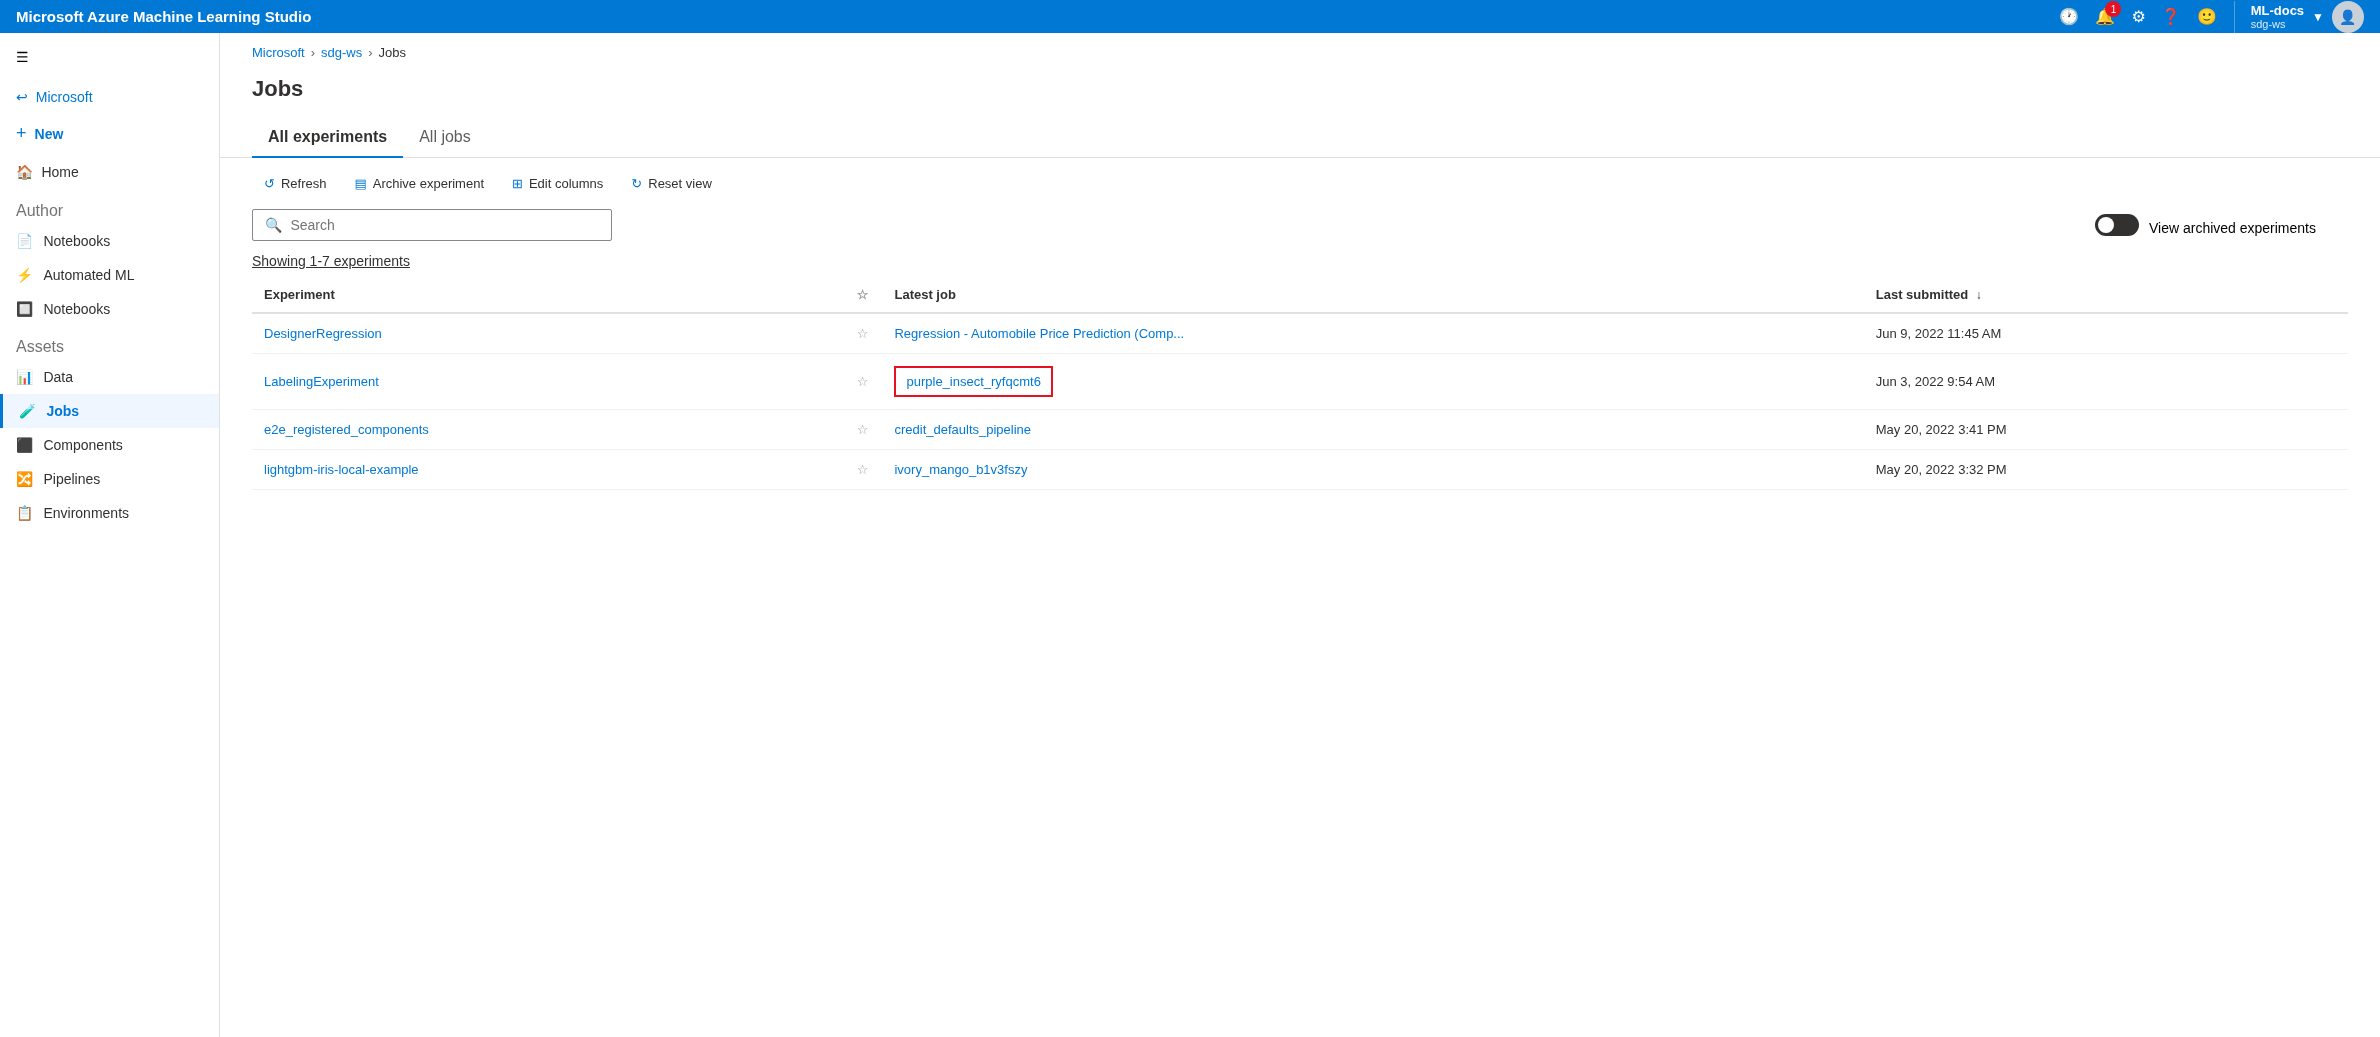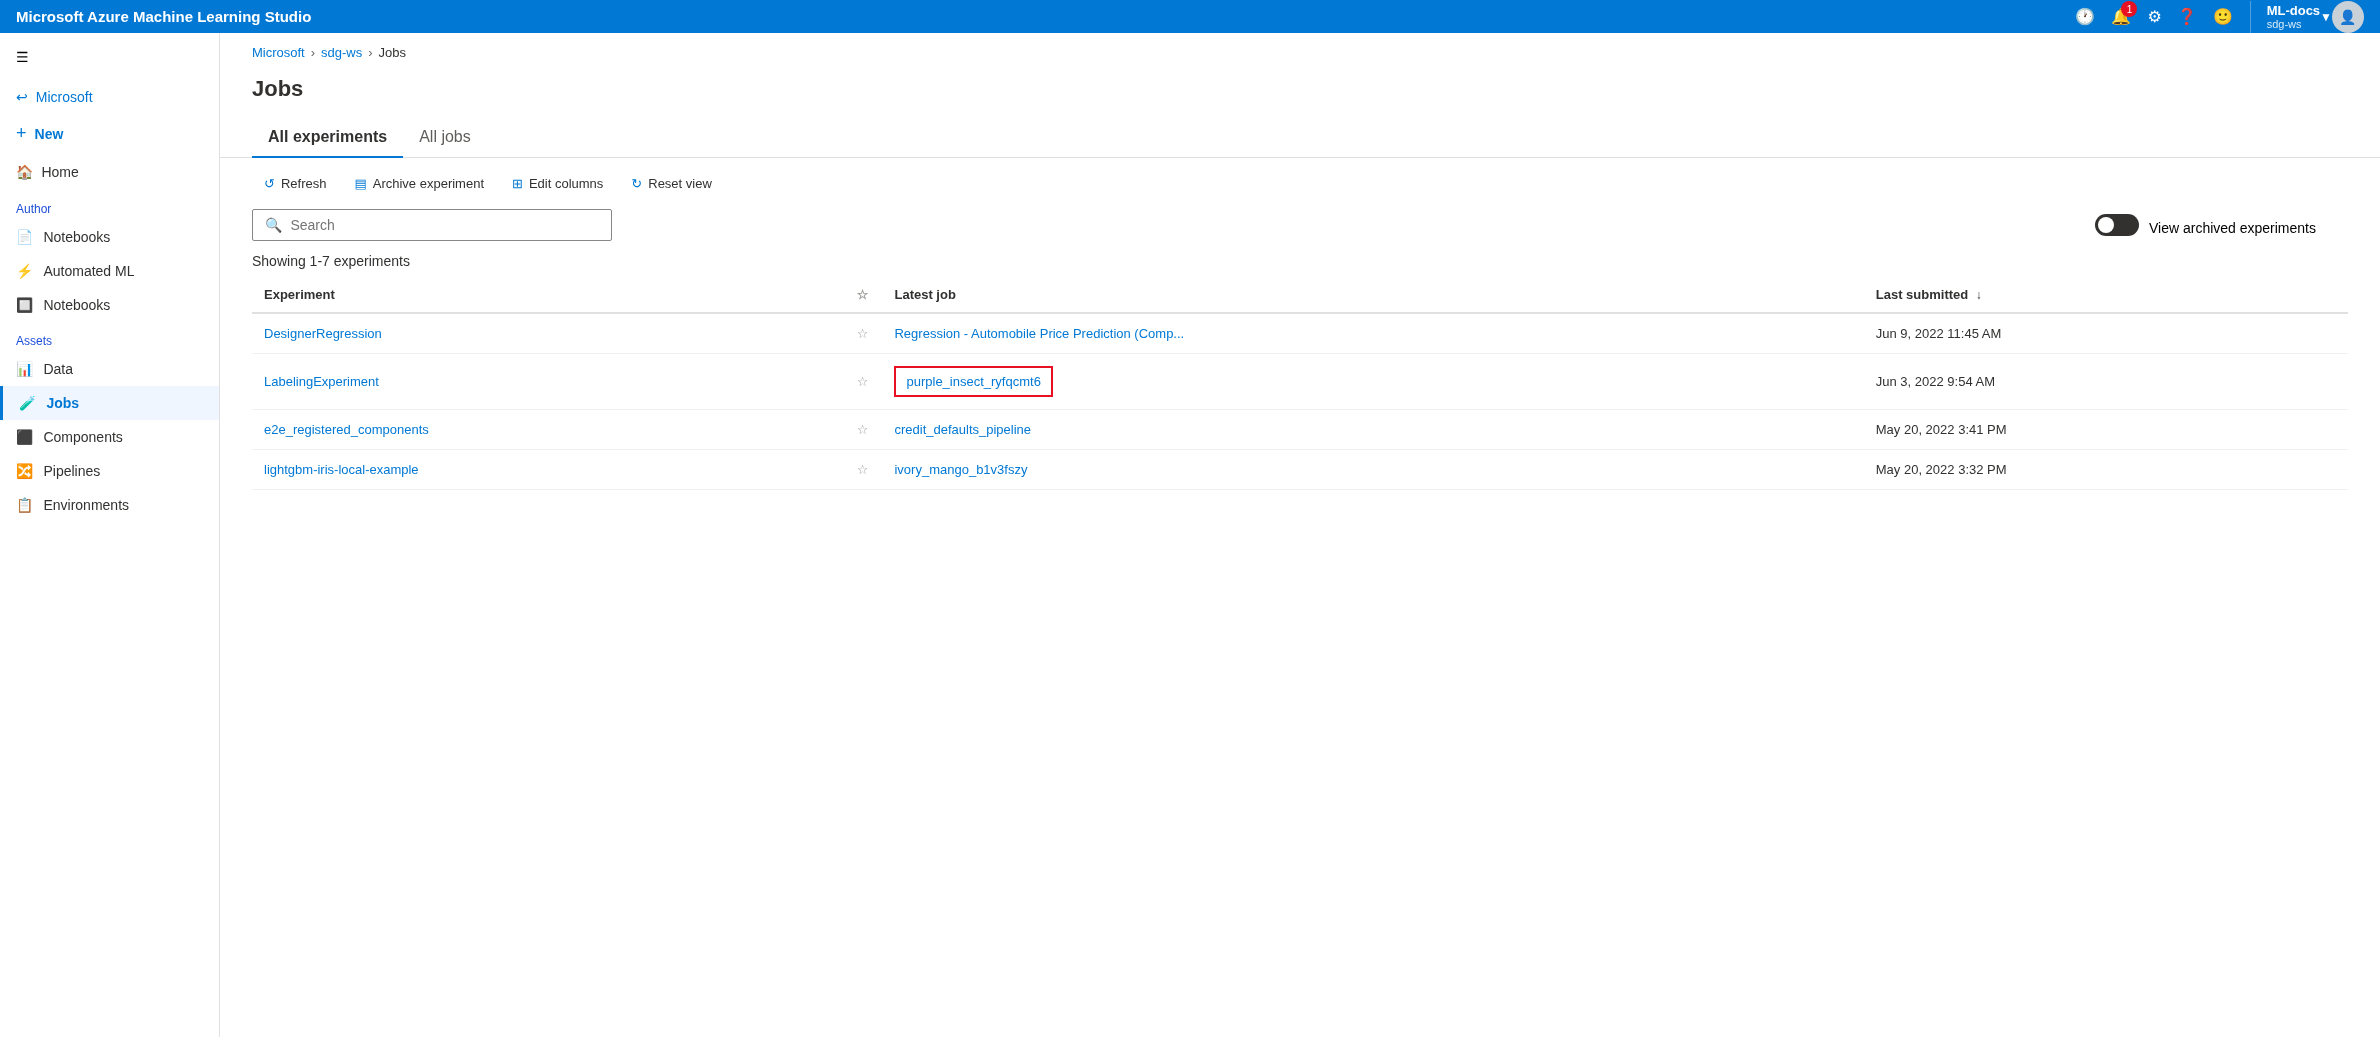--- a/index.html
+++ b/index.html
@@ -18,21 +18,21 @@
     .topbar-title { font-size: 15px; font-weight: 600; flex: 1; }
     .topbar-icons { display: flex; align-items: center; gap: 16px; }
     .topbar-icon { color: #fff; font-size: 16px; cursor: pointer; position: relative; }
     .notification-badge {
       position: absolute; top: -6px; right: -6px;
       background: #e81123; color: #fff; border-radius: 50%;
       width: 16px; height: 16px; font-size: 10px;
       display: flex; align-items: center; justify-content: center;
     }
     .topbar-profile {
-      display: flex; align-items: center; cursor: pointer;
+      display: flex; align-items: center; gap: 8px; cursor: pointer;
       border-left: 1px solid rgba(255,255,255,0.3); padding-left: 16px;
     }
     .topbar-profile-name { font-size: 13px; font-weight: 600; }
     .topbar-profile-sub { font-size: 11px; opacity: 0.85; }
     .avatar-circle {
       width: 32px; height: 32px; border-radius: 50%;
       background: #c8d0d8; display: flex; align-items: center; justify-content: center;
       font-size: 14px; font-weight: bold; color: #333;
     }
 
@@ -60,21 +60,21 @@
     }
     .sidebar-new-btn {
       display: flex; align-items: center; gap: 8px;
       padding: 10px 16px; color: #0078d4; cursor: pointer; font-size: 14px; font-weight: 600;
     }
     .sidebar-home-btn {
       display: flex; align-items: center; gap: 8px;
       padding: 10px 16px; color: #323130; cursor: pointer; font-size: 14px;
     }
     .sidebar-section-label {
-      padding: 12px 16px 4px 16px; color: #1d4ed8; font-size: 12px;
+      padding: 12px 16px 4px 16px; color: #737373; font-size: 16px;
     }
     .sidebar-item {
       display: flex; align-items: center; gap: 10px;
       padding: 9px 16px; color: #323130; cursor: pointer; font-size: 14px;
     }
     .sidebar-item.active {
       background: #f0f6ff;
       border-left: 3px solid #0078d4;
       color: #0078d4;
       font-weight: 600;
@@ -126,21 +126,21 @@
       width: 44px; height: 22px; background: #323130; border-radius: 11px;
       position: relative; cursor: pointer; display: inline-block; flex-shrink: 0;
     }
     .toggle-knob {
       width: 16px; height: 16px; background: #fff; border-radius: 50%;
       position: absolute; top: 3px; left: 3px;
       transition: left 0.2s;
     }
 
     
-    .showing-count { padding: 0 32px 8px 32px; font-size: 14px; color: #323130; }
+    .showing-count { padding: 0 32px 8px 32px; font-size: 14px; color: #323130; text-decoration: underline; }
 
     
     .table-container { padding: 0 32px; }
     .exp-table { width: 100%; border-collapse: collapse; }
     .exp-table th {
       text-align: left; padding: 10px 12px; font-size: 13px; font-weight: 600;
       color: #323130; border-bottom: 2px solid #e0e0e0;
     }
     .exp-table th.sortable { cursor: pointer; }
     .exp-table td {

